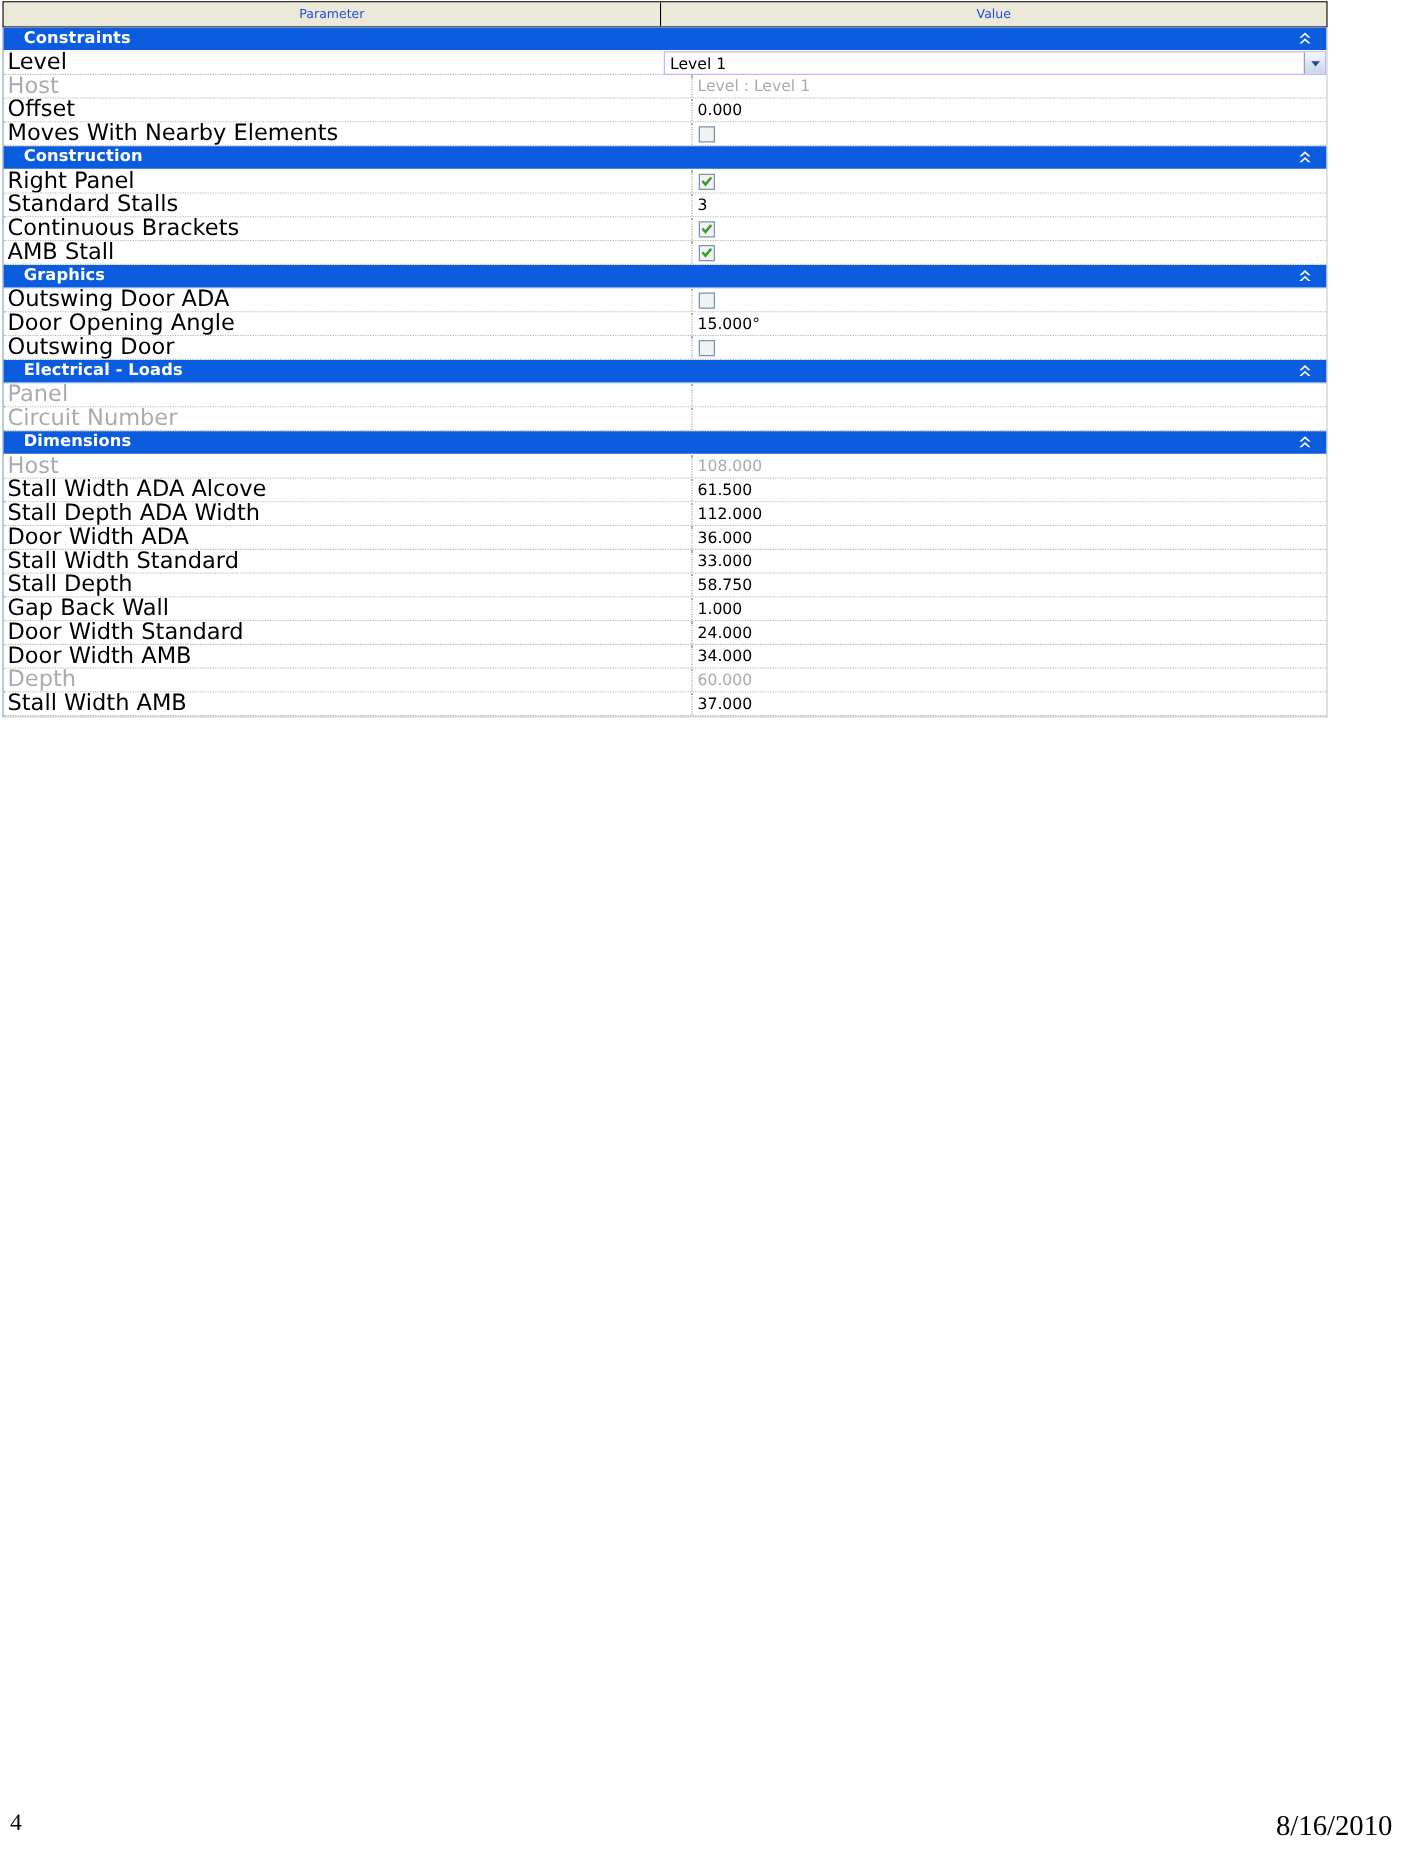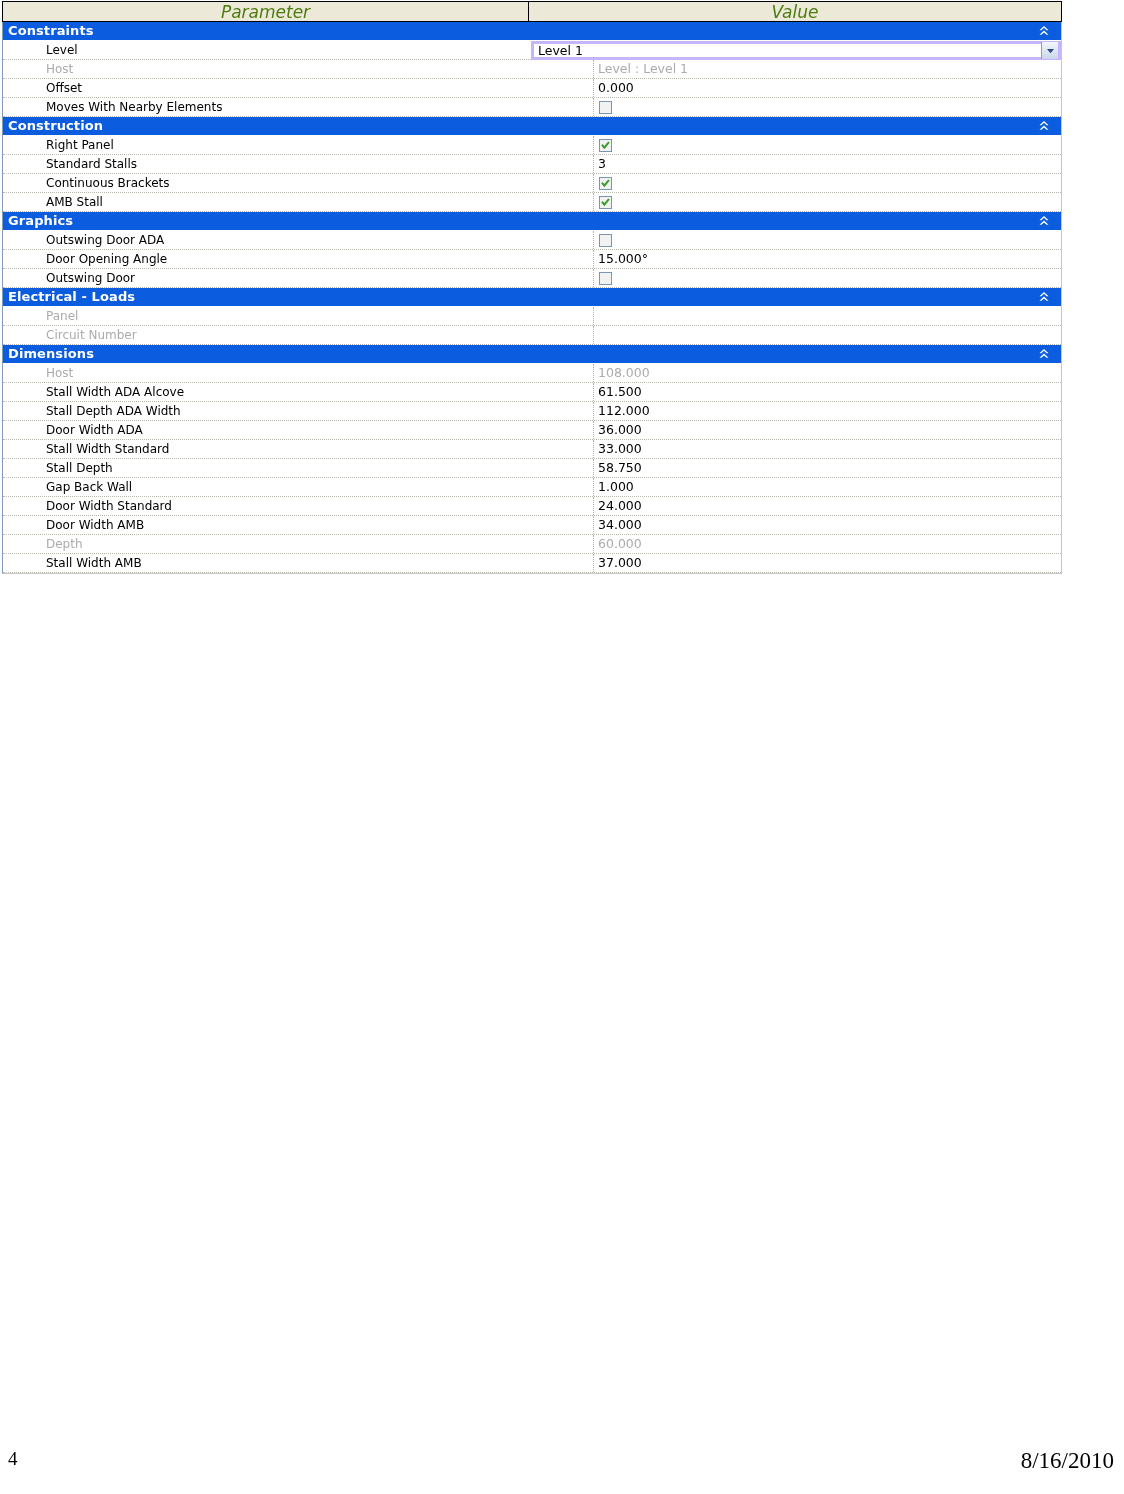--- a/index.html
+++ b/index.html
@@ -28,26 +28,25 @@
     display: flex;
     height: 21px;
     border: 1px solid #000000;
     box-sizing: border-box;
     background: #ECE9D8;
   }
   .col-header .ch-cell {
     display: flex;
     align-items: center;
     justify-content: center;
-    font-size: 17px;
-    color: #4d7c0f;
+    font-size: 10px;
+    color: #1d4ed8;
     box-sizing: border-box;
     height: 100%;
     background: #ECE9D8;
-    font-style: italic;
   }
   .col-header .ch-param {
     width: 526px;
     border-right: 1px solid #000000;
   }
   .col-header .ch-value {
     flex: 1 1 auto;
   }
 
   
@@ -65,21 +64,21 @@
     background: #0B5CDF;
     display: flex;
     align-items: center;
     position: relative;
     border-bottom: 1px solid #ffffff;
   }
   .group-bar .group-title {
     font-size: 13px;
     font-weight: bold;
     color: #ffffff;
-    padding-left: 5px;
+    padding-left: 16px;
     letter-spacing: 0.1px;
     line-height: 18px;
     white-space: nowrap;
   }
   .collapse-ico {
     position: absolute;
     right: 10px;
     top: 2px;
     width: 14px;
     height: 14px;
@@ -91,28 +90,27 @@
     height: 19px;
     display: flex;
     align-items: center;
     border-bottom: 1px dotted #b8b8b0;
     box-sizing: border-box;
     background: #ffffff;
   }
   .prow .p-name {
     width: 526px;
     flex: 0 0 526px;
-    font-size: 12px;
+    font-size: 18px;
     color: #000000;
     padding-left: 3px;
     box-sizing: border-box;
     line-height: 18px;
     white-space: nowrap;
     overflow: hidden;
-    margin-left: 40px;
   }
   .prow .p-val {
     flex: 1 1 auto;
     font-size: 12.5px;
     color: #000000;
     padding-left: 4px;
     box-sizing: border-box;
     border-left: 1px dotted #b0b0a8;
     height: 18px;
     line-height: 18px;
@@ -142,21 +140,21 @@
   }
   .cbox svg { display: block; }
 
   
   .combo {
     position: absolute;
     left: 528px;
     top: 0px;
     right: 0px;
     height: 19px;
-    border: 3px solid #c4b5fd;
+    border: 1px solid #c4b5fd;
     box-sizing: border-box;
     background: #ffffff;
     display: flex;
     align-items: center;
   }
   .combo .combo-text {
     flex: 1 1 auto;
     font-size: 12.5px;
     color: #000000;
     padding-left: 4px;

